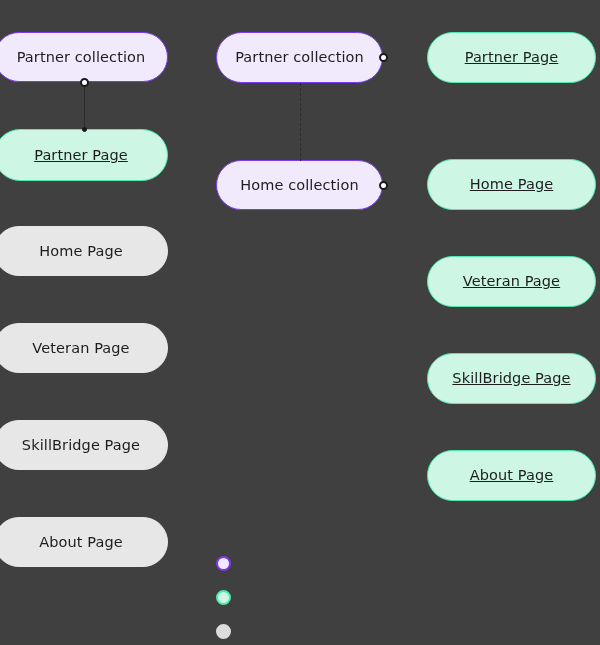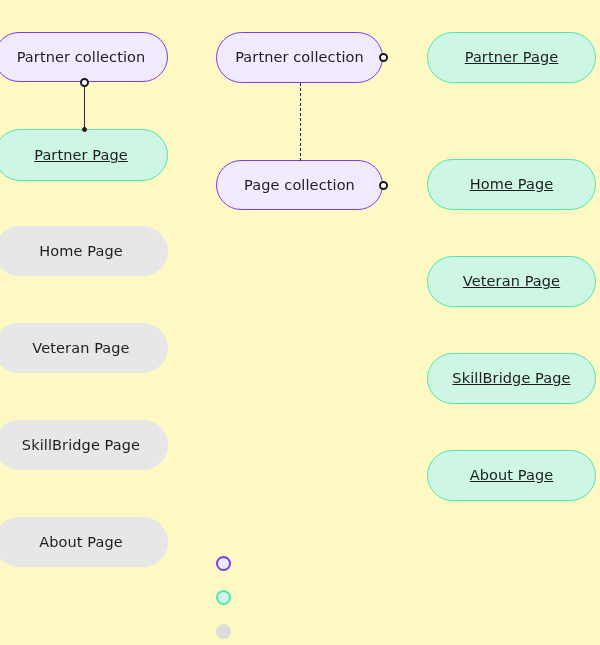--- a/index.html
+++ b/index.html
@@ -14,21 +14,21 @@
     overflow: hidden;
     font-family: "DejaVu Sans", "Liberation Sans", sans-serif;
   }
 
   #canvas {
     position: absolute;
     left: 0;
     top: 0;
     width: 600px;
     height: 645px;
-    background: #fef9c3;
+    background: #404040;
   }
 
   
   .node {
     position: absolute;
     box-sizing: border-box;
     border-radius: 999px;
     display: flex;
     align-items: center;
     justify-content: center;
@@ -145,21 +145,21 @@
       </div>
       <div class="node plain" style="left: -6px; top: 517px; width: 174px; height: 50px;">
         <span>About Page</span>
       </div>
     </div>
   <div id="col-middle">
       <div class="node collection" style="left: 216px; top: 32px; width: 167px; height: 51px;">
         <span>Partner collection</span>
       </div>
       <div class="node collection" style="left: 216px; top: 160px; width: 167px; height: 50px;">
-        <span>Page collection</span>
+        <span>Home collection</span>
       </div>
     </div>
   <div id="col-right">
       <div class="node page" style="left: 427px; top: 32px; width: 169px; height: 51px;">
         <span>Partner Page</span>
       </div>
       <div class="node page" style="left: 427px; top: 159px; width: 169px; height: 51px;">
         <span>Home Page</span>
       </div>
       <div class="node page" style="left: 427px; top: 256px; width: 169px; height: 51px;">

